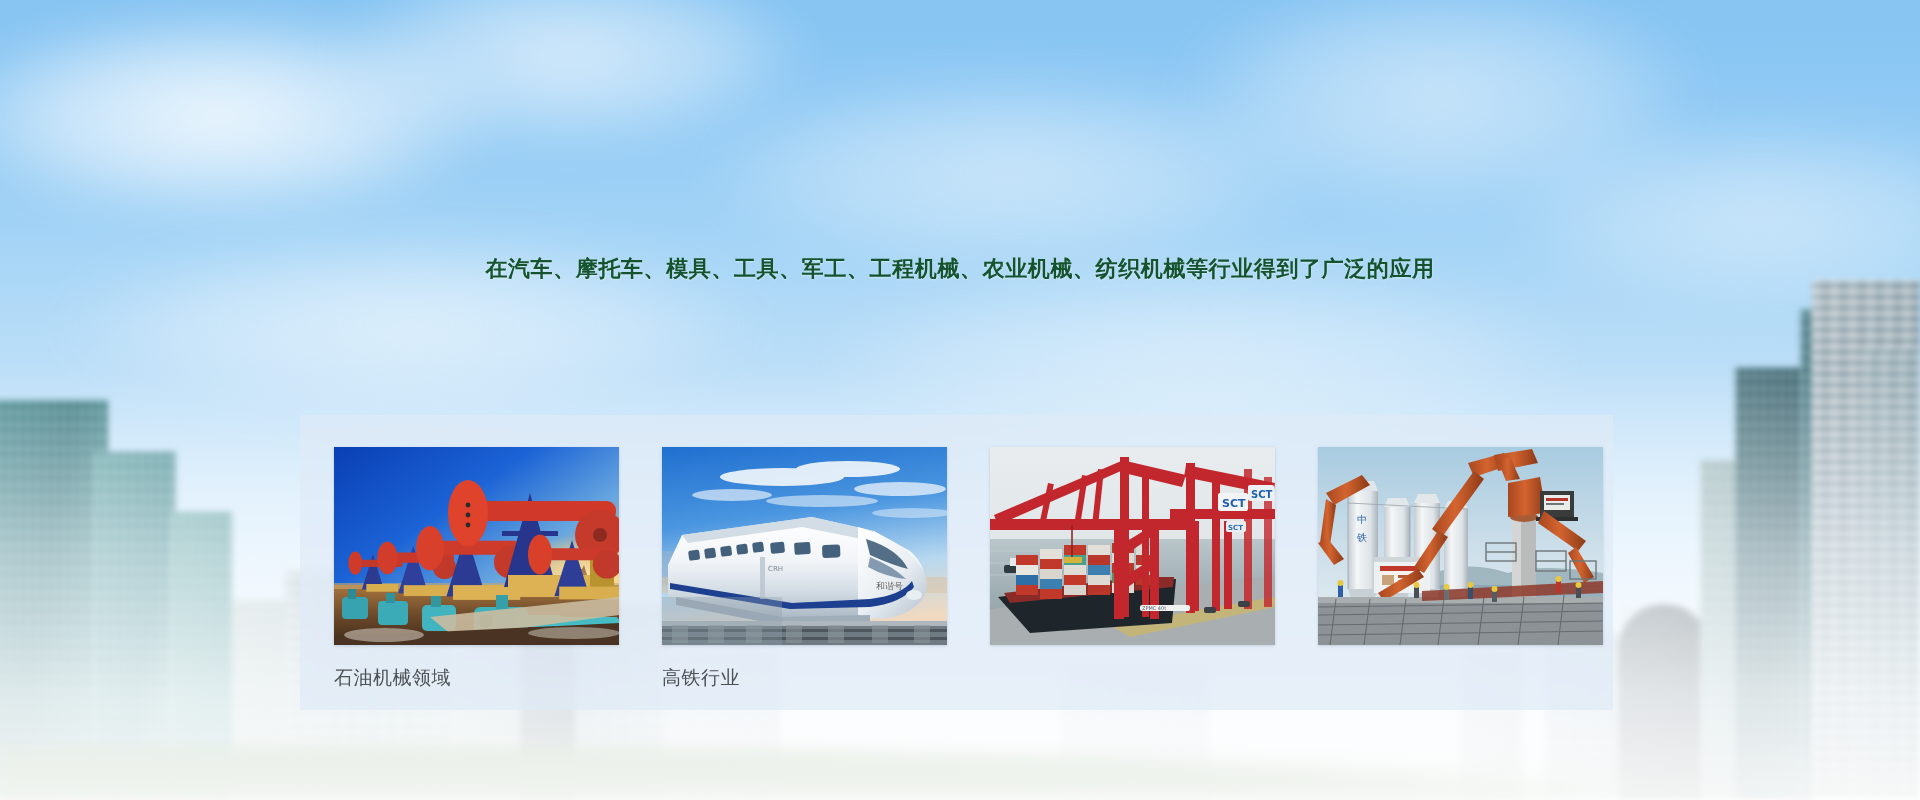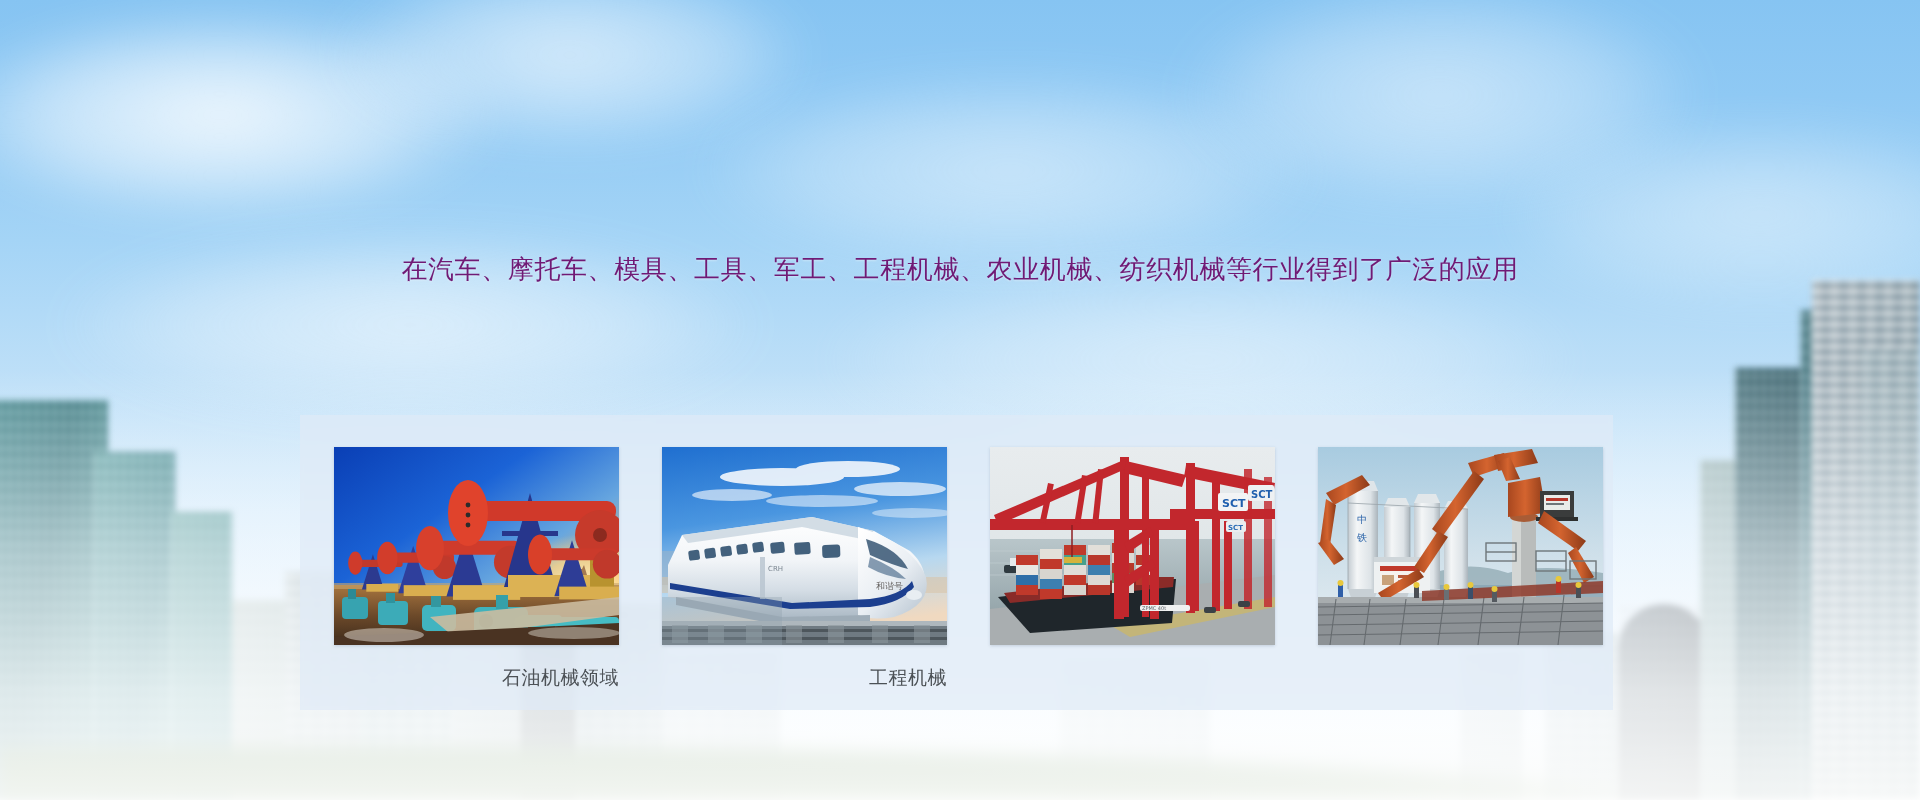--- a/index.html
+++ b/index.html
@@ -75,21 +75,21 @@
     position:absolute; left:0; right:0; top:238px;
     text-align:center;
   }
   .title {
     font-size:44px; font-weight:bold; color:#173b66;
     letter-spacing:1px; line-height:56px;
     text-shadow:0 1px 2px rgba(255,255,255,.45);
   }
   .subtitle {
     margin-top:14px;
-    font-size:26px; color:#701a75; font-weight:normal;
+    font-size:22px; color:#14532d; font-weight:bold;
     letter-spacing:.6px; line-height:34px;
     text-shadow:0 1px 2px rgba(255,255,255,.4);
   }
 
   
   .panel {
     position:absolute;
     left:300px; top:415px; width:1313px; height:295px;
     background:rgba(223,234,246,.72);
     backdrop-filter:blur(2px);
@@ -100,21 +100,21 @@
   }
   .card { width:285px; }
   .thumb {
     width:285px; height:198px;
     overflow:hidden; position:relative;
     background:#24406b;
     box-shadow:0 1px 3px rgba(30,50,80,.18);
   }
   .thumb > svg { display:block; width:285px; height:198px; }
   .cap {
-    margin-top:20px; text-align:right;
+    margin-top:20px; text-align:left;
     font-size:19px; color:#4c5156; letter-spacing:.5px;
   }
 </style>
 </head>
 <body>
 
 <div id="bg">
   <div class="sky"></div>
 
   <div class="cloud c1"></div>
@@ -400,21 +400,21 @@
             <rect x="84" y="178" width="16" height="18"></rect>
               <rect x="124" y="178" width="16" height="18"></rect>
             <rect x="166" y="178" width="16" height="18"></rect>
               <rect x="210" y="178" width="16" height="18"></rect>
             <rect x="252" y="178" width="16" height="18"></rect>
           </g>
 
           <rect x="0" y="150" width="120" height="48" fill="#8fa0ad" opacity=".35"></rect>
         </svg>
       </div>
-      <div class="cap">工程机械</div>
+      <div class="cap">高铁行业</div>
     </div>
 
     <div class="card">
       <div class="thumb">
         <svg viewBox="0 0 285 198" preserveAspectRatio="none" aria-hidden="true">
           <defs>
             <linearGradient id="hazeSky" x1="0" y1="0" x2="0" y2="1">
               <stop offset="0%" stop-color="#e8ecee"></stop>
               <stop offset="60%" stop-color="#dfe5e7"></stop>
               <stop offset="100%" stop-color="#cfd8da"></stop>

